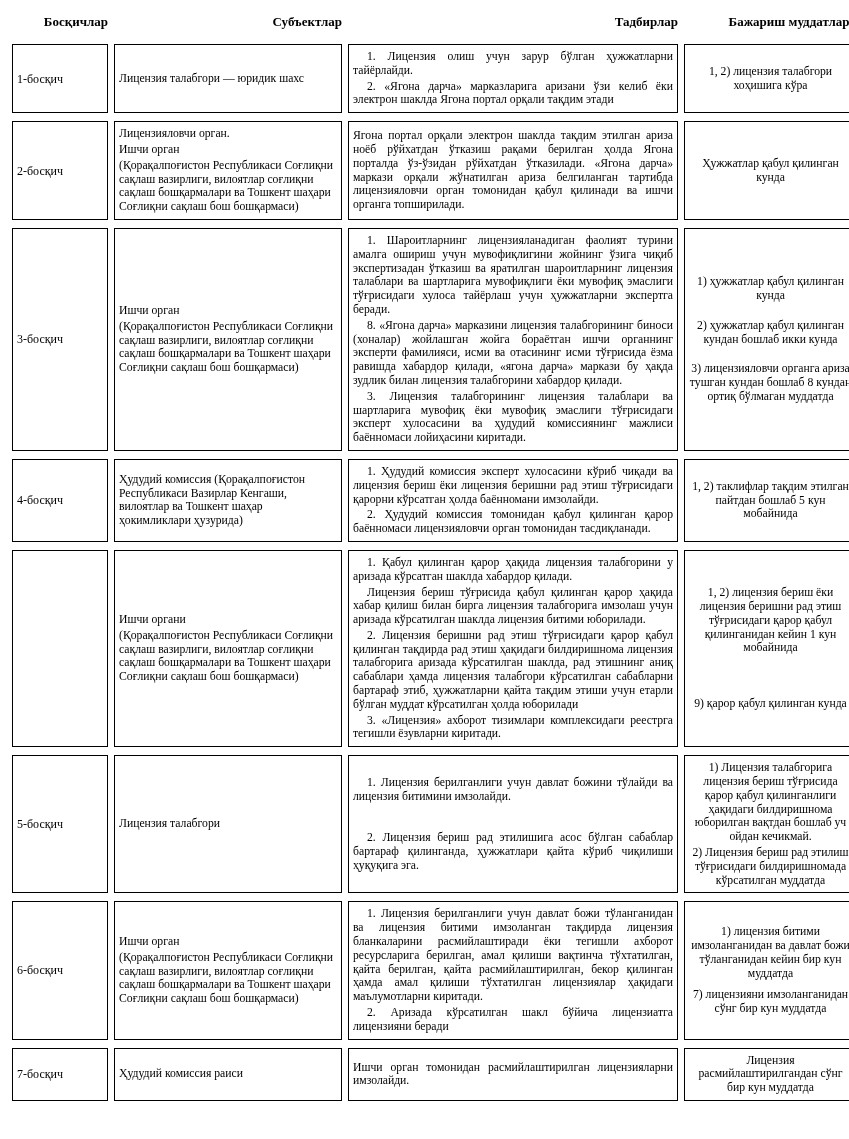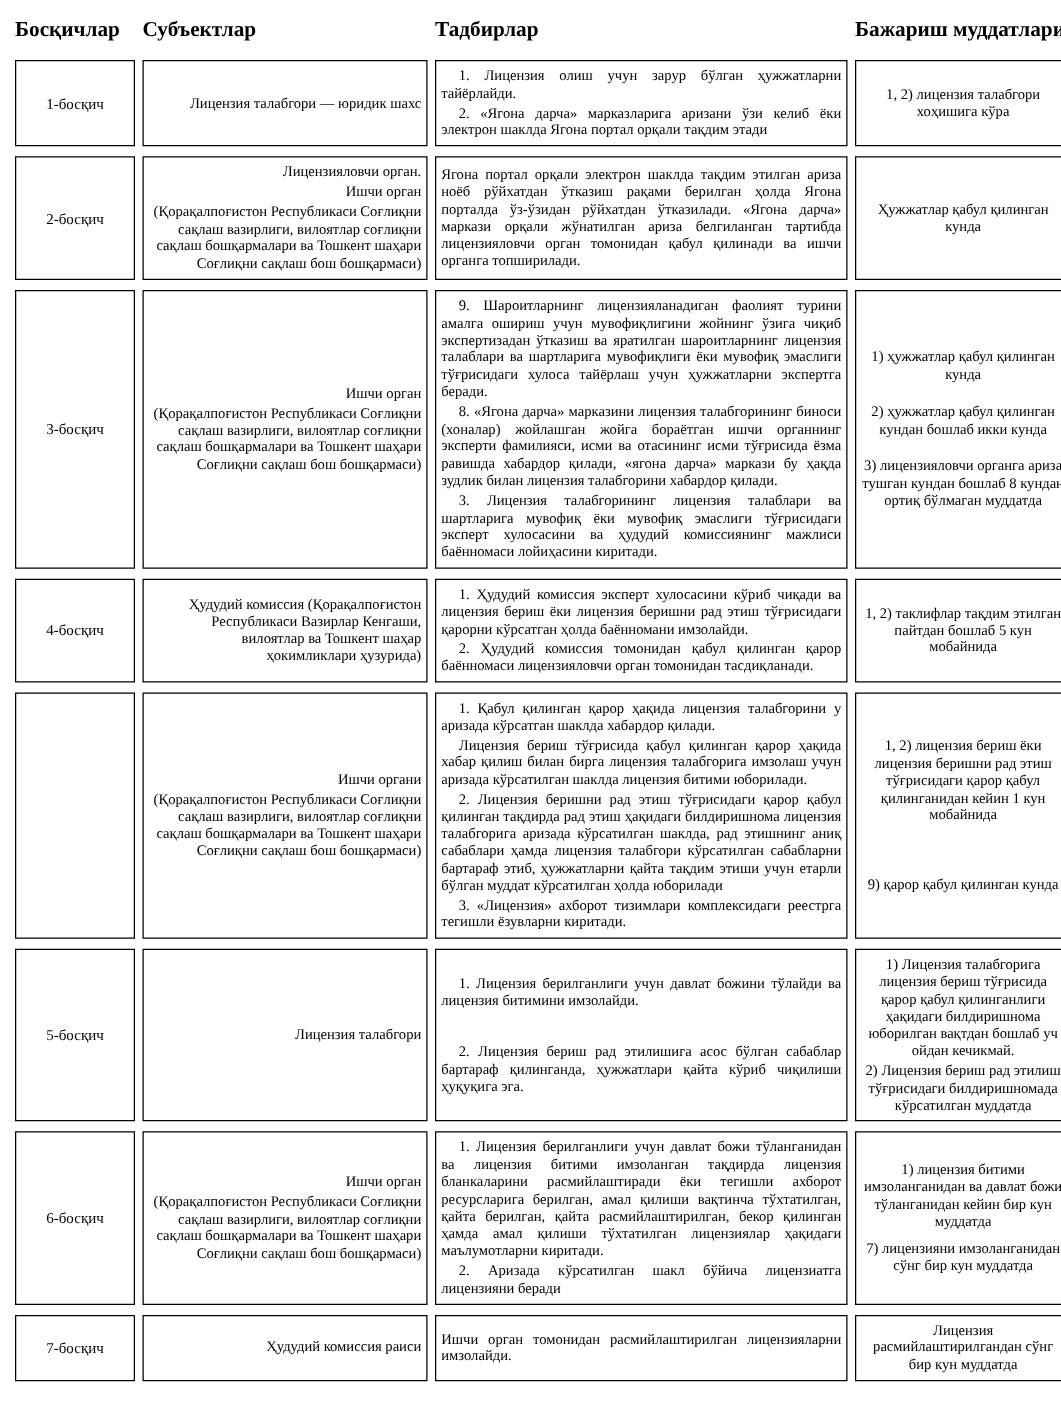--- a/index.html
+++ b/index.html
@@ -22,40 +22,40 @@
     border-spacing: 6px 8px;
     width: 837px;
     table-layout: fixed;
   }
   table.flow col.c1 { width: 96px; }
   table.flow col.c2 { width: 228px; }
   table.flow col.c3 { width: 330px; }
   table.flow col.c4 { width: 173px; }
 
   thead th {
-    font-size: 17px;
+    font-size: 13px;
     font-weight: bold;
-    text-align: left;
+    text-align: right;
     padding: 2px 0 6px 0;
     border: none;
     vertical-align: bottom;
   }
   tbody td {
     border: 1.6px solid #000000;
     vertical-align: middle;
     padding: 5px 4px;
     font-size: 11.7px;
     line-height: 1.18;
   }
   td.stage {
-    text-align: center;
+    text-align: left;
     font-size: 12px;
   }
   td.subject {
-    text-align: right;
+    text-align: left;
   }
   td.measures {
     text-align: justify;
     text-align-last: left;
   }
   td.deadline {
     text-align: center;
   }
   .para {
     margin: 0 0 2px 0;
@@ -127,21 +127,21 @@
 
       <tr>
         <td class="stage">
           <div class="para last">3-босқич</div>
         </td>
         <td class="subject">
           <div class="para">Ишчи орган</div>
           <div class="para last">(Қорақалпоғистон Республикаси Соғлиқни сақлаш вазирлиги, вилоятлар соғлиқни сақлаш бошқармалари ва Тошкент шаҳари Соғлиқни сақлаш бош бошқармаси)</div>
         </td>
         <td class="measures">
-          <div class="para num">9. Шароитларнинг лицензияланадиган фаолият турини амалга ошириш учун мувофиқлигини жойнинг ўзига чиқиб экспертизадан ўтказиш ва яратилган шароитларнинг лицензия талаблари ва шартларига мувофиқлиги ёки мувофиқ эмаслиги тўғрисидаги хулоса тайёрлаш учун ҳужжатларни экспертга беради.</div>
+          <div class="para num">1. Шароитларнинг лицензияланадиган фаолият турини амалга ошириш учун мувофиқлигини жойнинг ўзига чиқиб экспертизадан ўтказиш ва яратилган шароитларнинг лицензия талаблари ва шартларига мувофиқлиги ёки мувофиқ эмаслиги тўғрисидаги хулоса тайёрлаш учун ҳужжатларни экспертга беради.</div>
           <div class="para num">8. «Ягона дарча» марказини лицензия талабгорининг биноси (хоналар) жойлашган жойга бораётган ишчи органнинг эксперти фамилияси, исми ва отасининг исми тўғрисида ёзма равишда хабардор қилади, «ягона дарча» маркази бу ҳақда зудлик билан лицензия талабгорини хабардор қилади.</div>
           <div class="para num last">3. Лицензия талабгорининг лицензия талаблари ва шартларига мувофиқ ёки мувофиқ эмаслиги тўғрисидаги эксперт хулосасини ва ҳудудий комиссиянинг мажлиси баённомаси лойиҳасини киритади.</div>
         </td>
         <td class="deadline">
           <div class="para">1) ҳужжатлар қабул қилинган кунда</div>
           <div class="spacer-md"></div>
           <div class="para">2) ҳужжатлар қабул қилинган кундан бошлаб икки кунда</div>
           <div class="spacer-md"></div>
           <div class="para last">3) лицензияловчи органга ариза тушган кундан бошлаб 8 кундан ортиқ бўлмаган муддатда</div>
         </td>

